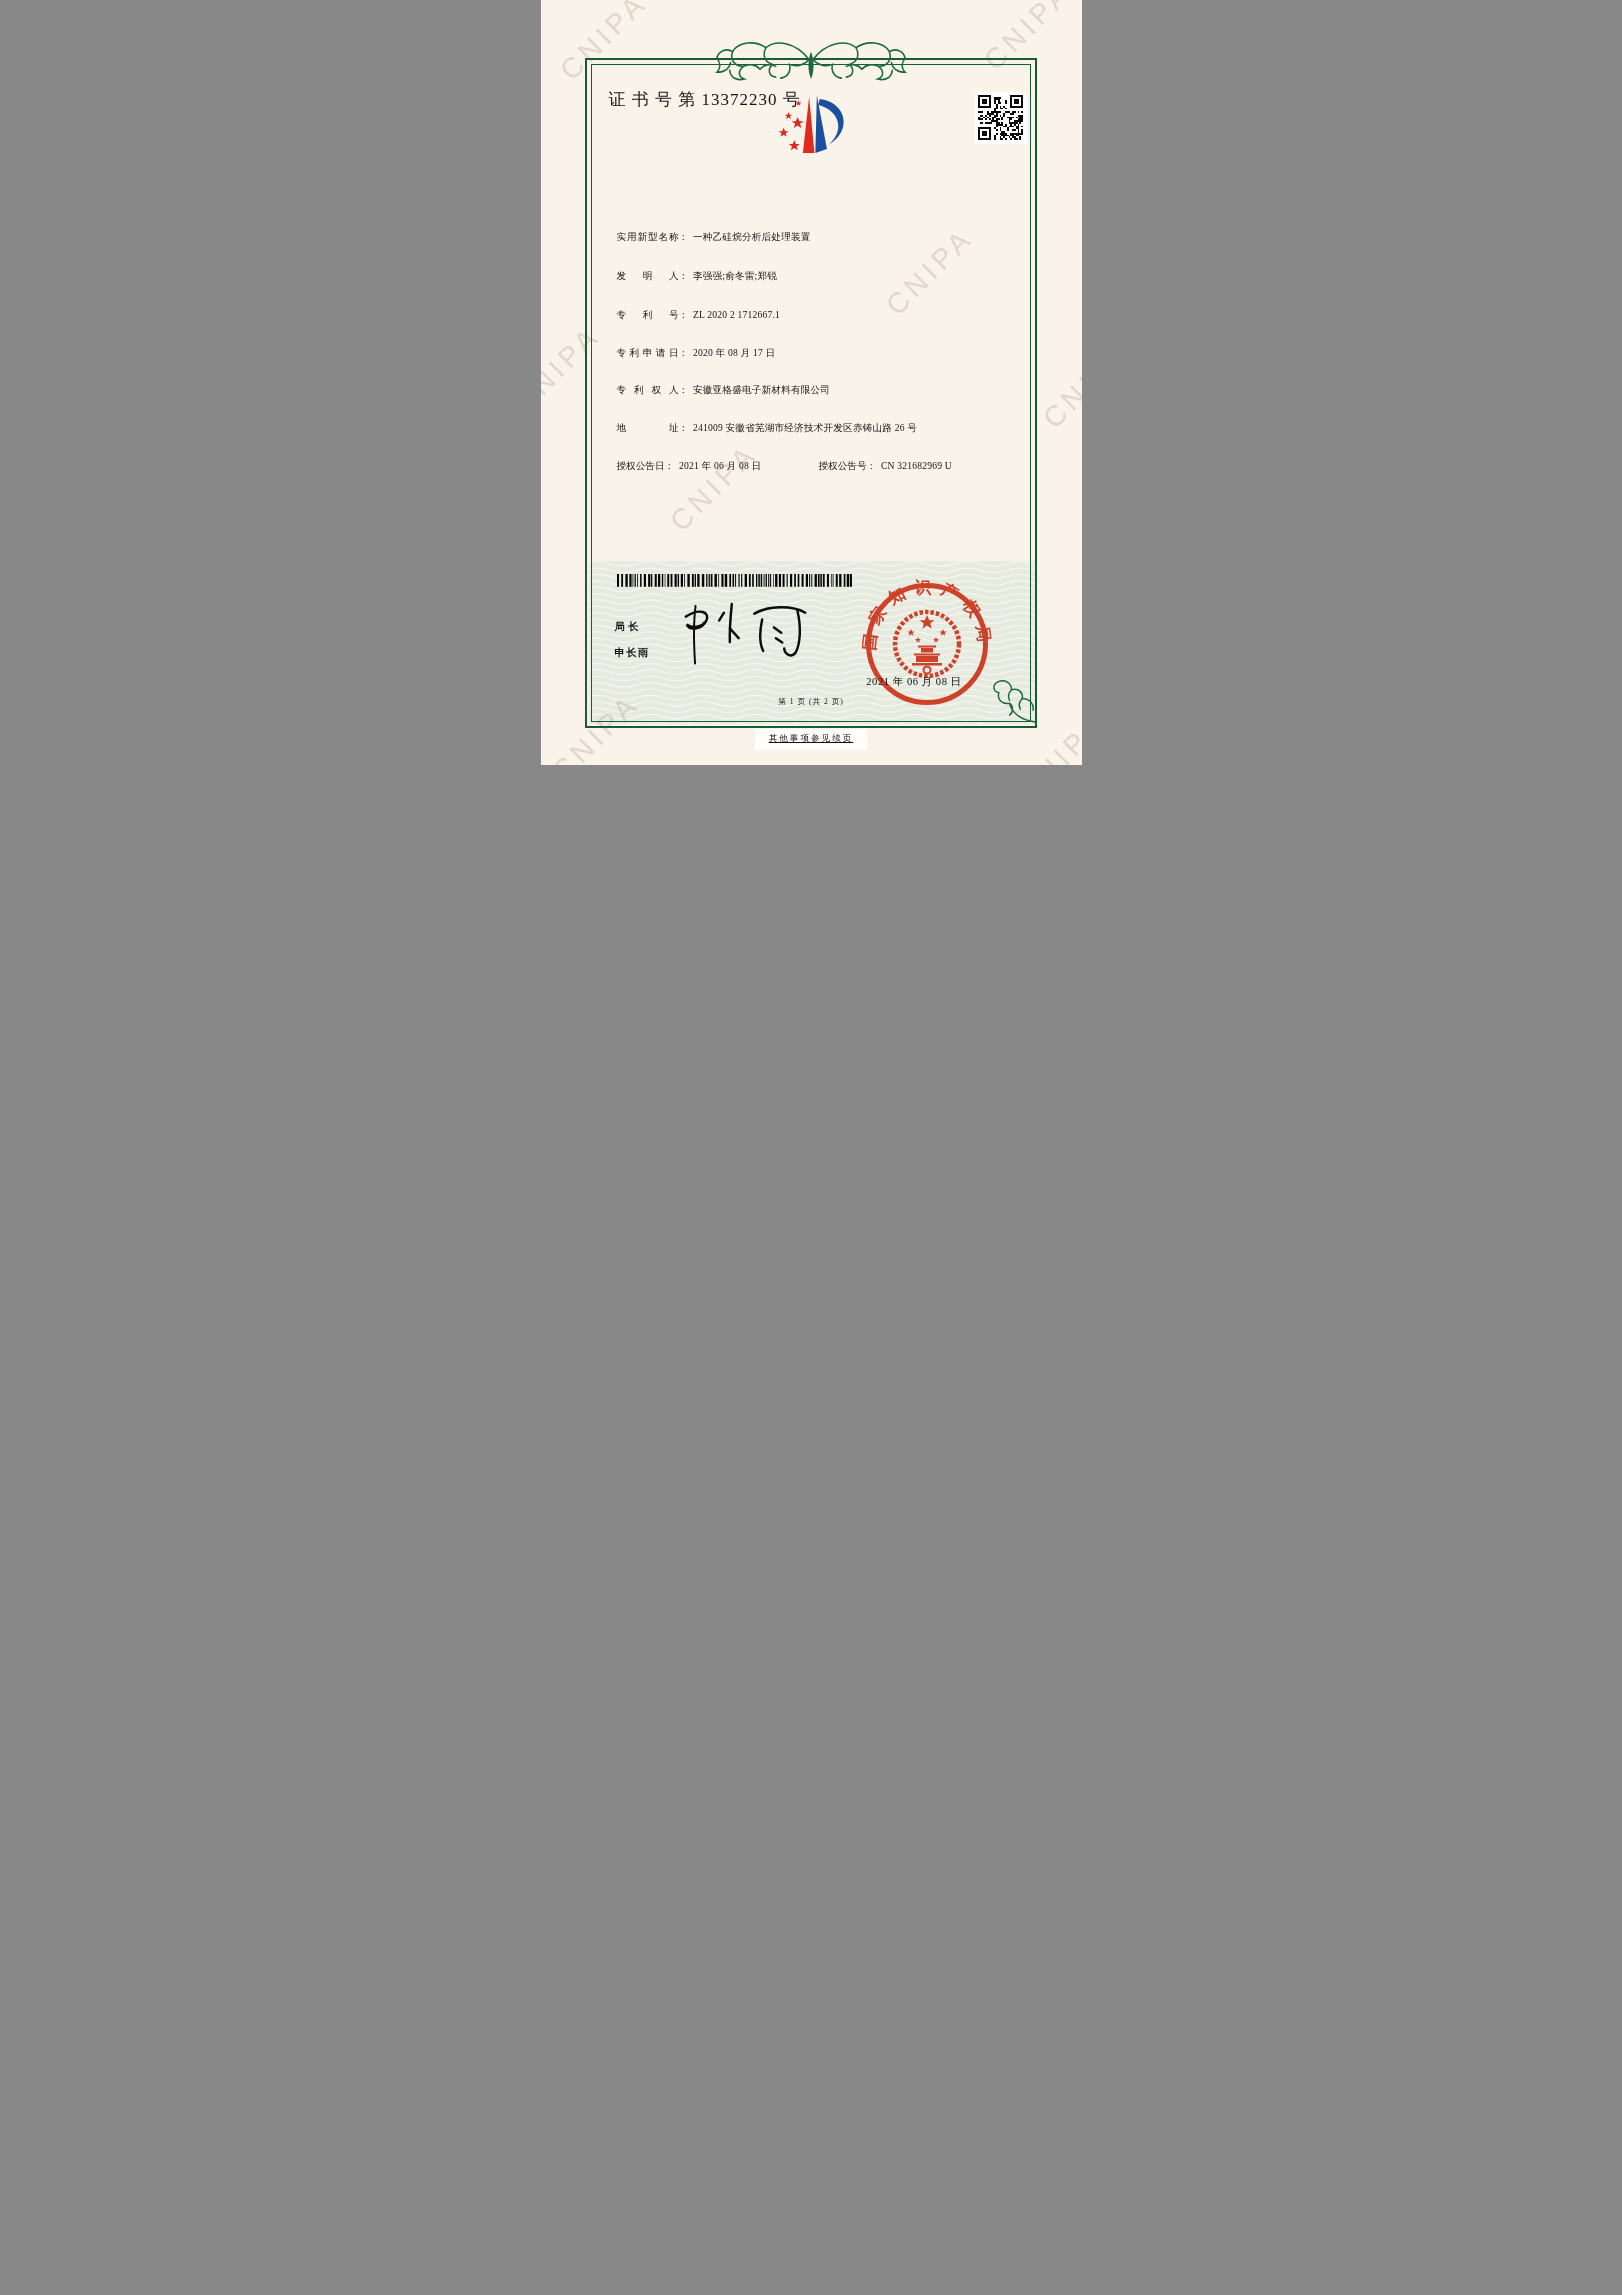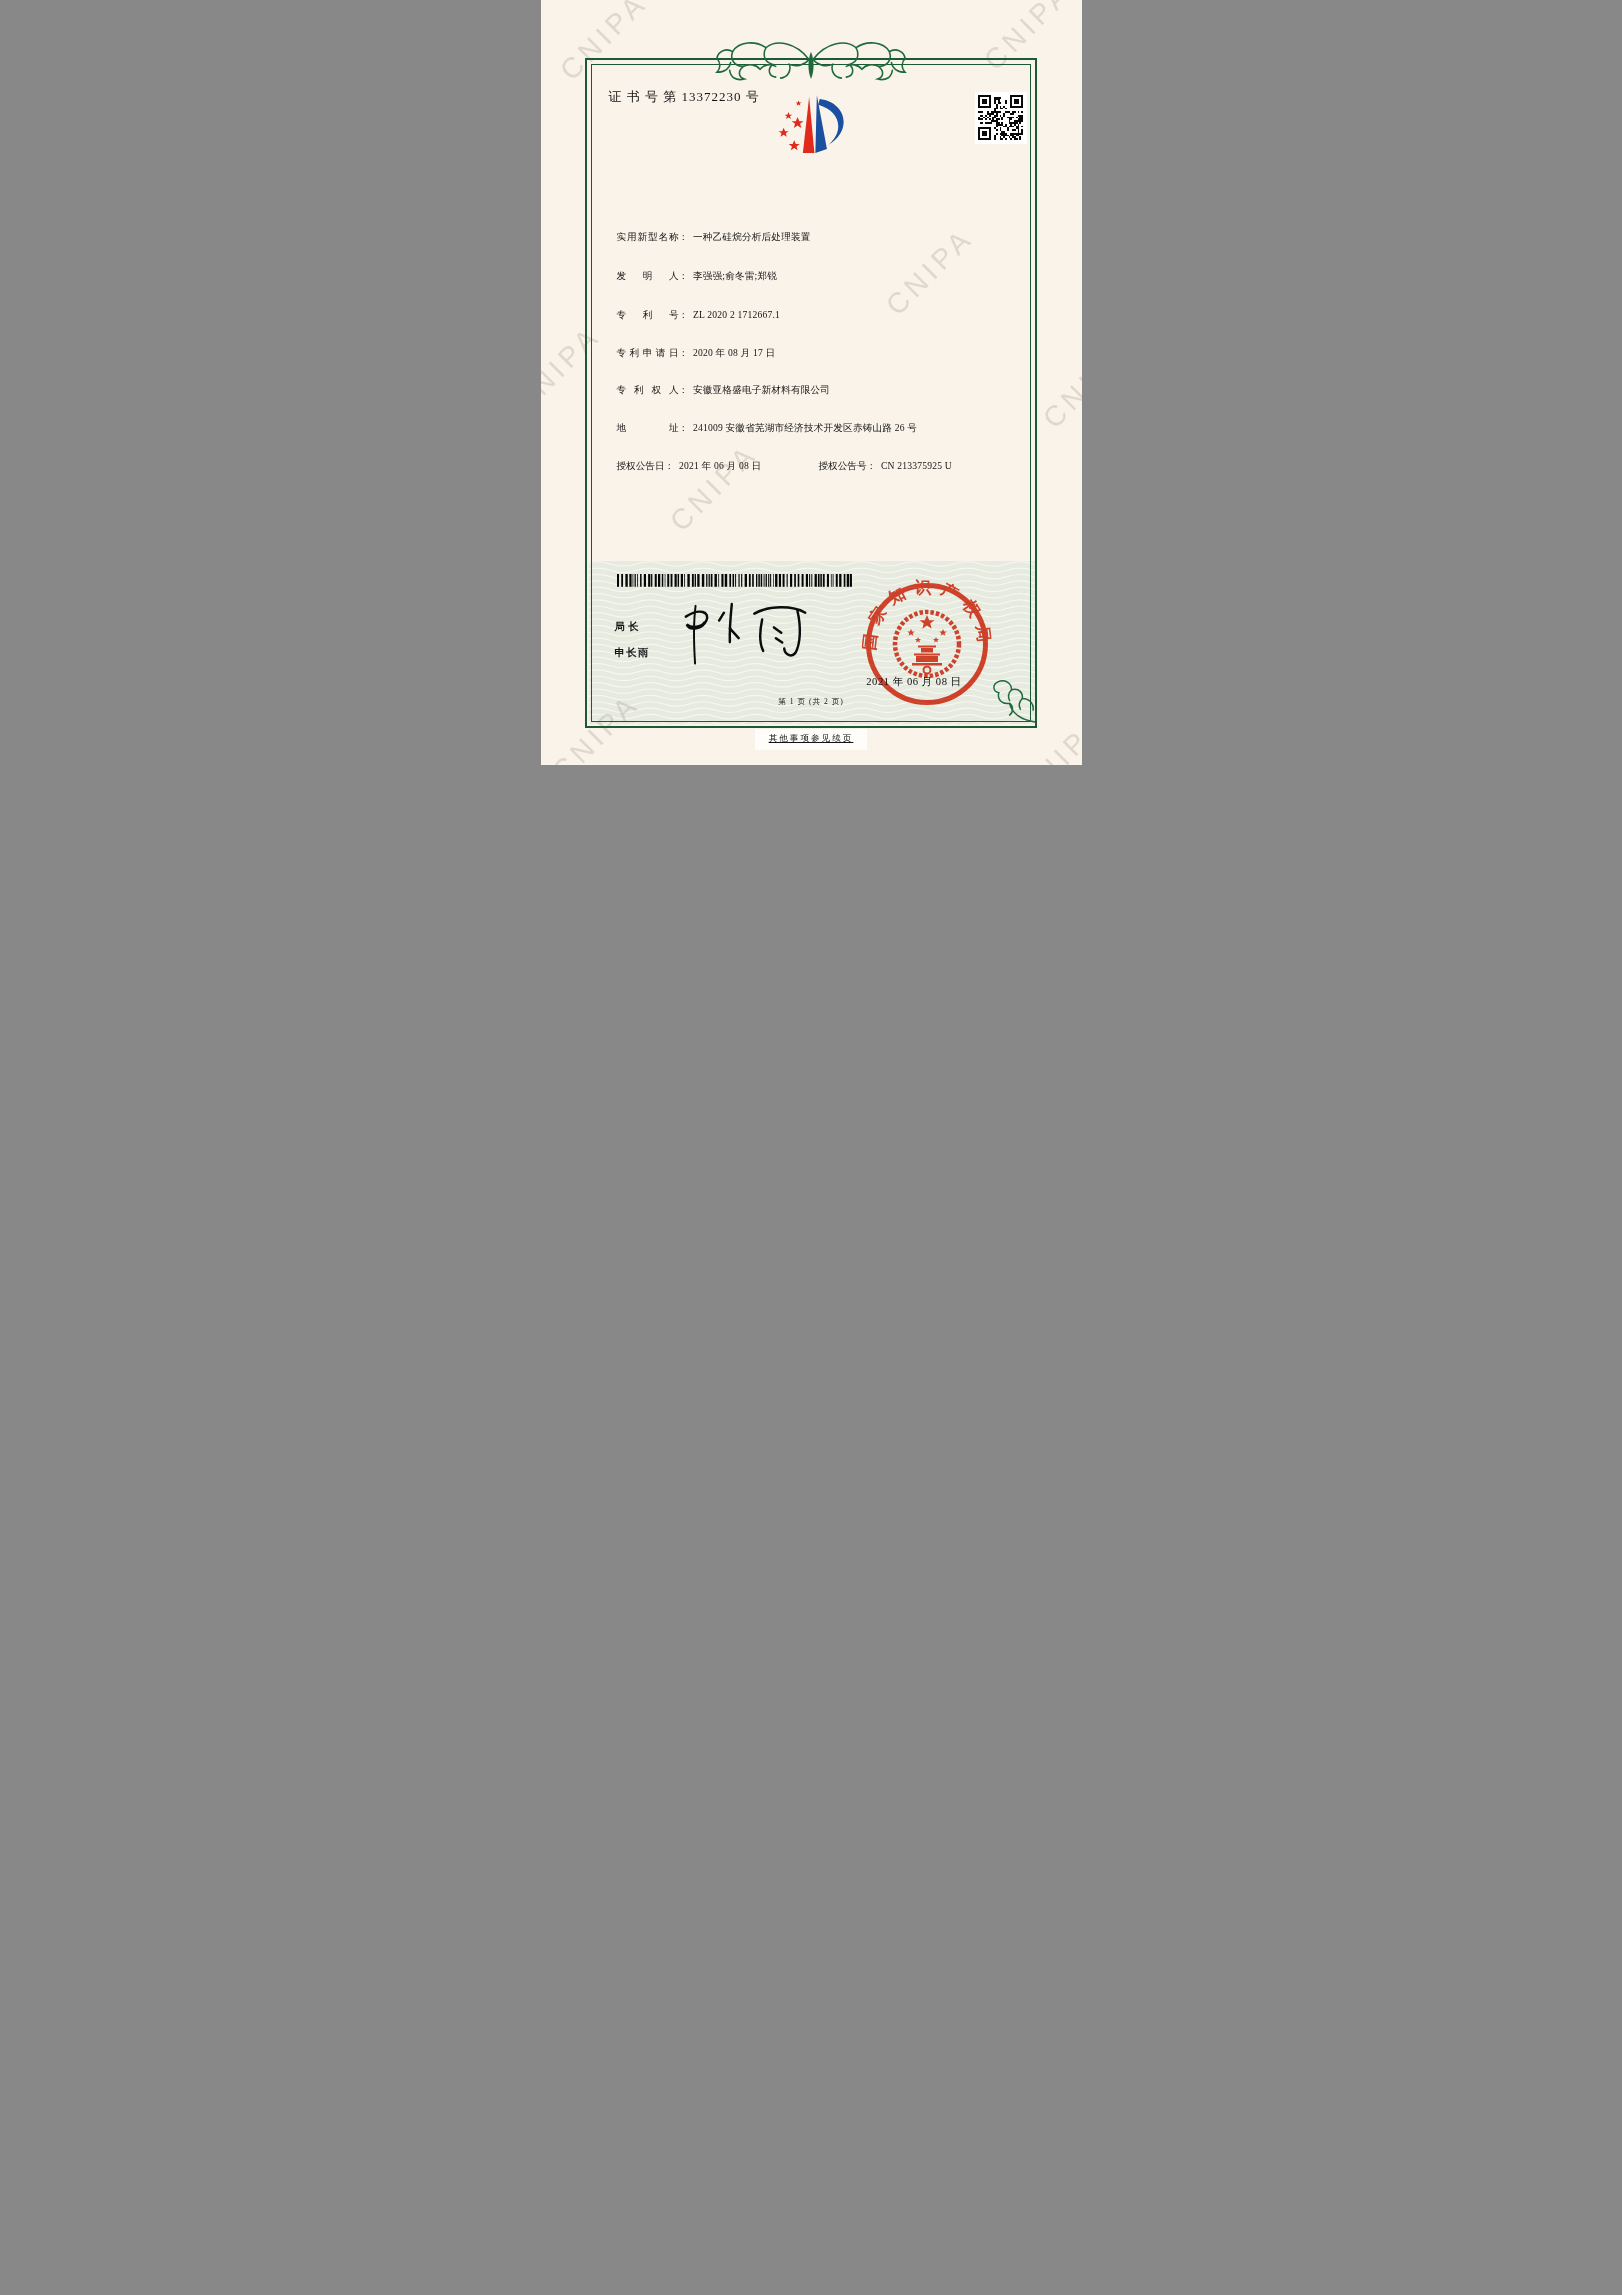--- a/index.html
+++ b/index.html
@@ -13,21 +13,21 @@
     border:2.2px solid #1c5a35;z-index:2;}
   .frame-inner{position:absolute;left:50px;top:64px;width:438px;height:656px;
     border:0.8px solid #1c5a35;z-index:2;}
   
   .band{position:absolute;left:47px;top:561px;z-index:1;}
   
   .wm{position:absolute;font-family:"Liberation Sans",sans-serif;font-weight:400;
     font-size:28.5px;letter-spacing:4.9px;color:rgba(178,162,150,0.34);
     transform:rotate(-45deg);z-index:1;white-space:nowrap;}
   
-  .cert-no{position:absolute;left:68px;top:88px;font-size:13px;letter-spacing:1px;z-index:4;text-align:center;}
+  .cert-no{position:absolute;left:68px;top:88px;font-size:17px;letter-spacing:1px;z-index:4;text-align:center;}
   .logo{position:absolute;left:233px;top:88px;z-index:4;}
   .qr{position:absolute;left:434px;top:92px;width:52px;height:52px;background:#fff;
     padding:0;z-index:4;}
   .qr svg{position:absolute;left:3.4px;top:3.4px;width:45px;height:45px;shape-rendering:crispEdges;fill:#0a0a0a;}
   .title{position:absolute;left:0;top:172px;width:100%;text-align:center;
     font-size:22.6px;font-weight:700;letter-spacing:5.9px;z-index:4;}
   
   .frow{position:absolute;left:76px;font-size:9.6px;z-index:4;white-space:nowrap;}
   .flabel{display:inline-block;width:62px;text-align:justify;text-align-last:justify;
     text-justify:inter-character;vertical-align:bottom;}
@@ -334,21 +334,21 @@
   </div>
   <div class="frow" style="top:384px;">
     <span class="flabel">专利权人</span><span class="colon">：</span><span class="fval">安徽亚格盛电子新材料有限公司</span>
   </div>
   <div class="frow" style="top:422px;">
     <span class="flabel">地址</span><span class="colon">：</span><span class="fval">241009 安徽省芜湖市经济技术开发区赤铸山路 26 号</span>
   </div>
   <div class="frow" style="top:460px;">
     <span>授权公告日</span><span class="colon">：</span><span class="fval">2021 年 06 月 08 日</span>
     <span class="grant2">
-      <span>授权公告号</span><span class="colon">：</span><span class="fval">CN 213375925 U</span>
+      <span>授权公告号</span><span class="colon">：</span><span class="fval">CN 321682969 U</span>
     </span>
   </div>
 
 
   <svg class="barcode" id="bc-svg" width="237" height="12.8" viewBox="0 0 482 26">
       <rect x="0.0" y="0" width="4.1" height="26" fill="#060606"></rect>
       <rect x="8.6" y="0" width="3.7" height="26" fill="#060606"></rect>
       <rect x="17.0" y="0" width="4.9" height="26" fill="#060606"></rect>
       <rect x="25.1" y="0" width="4.6" height="26" fill="#060606"></rect>
       <rect x="31.6" y="0" width="1.6" height="26" fill="#060606"></rect>

